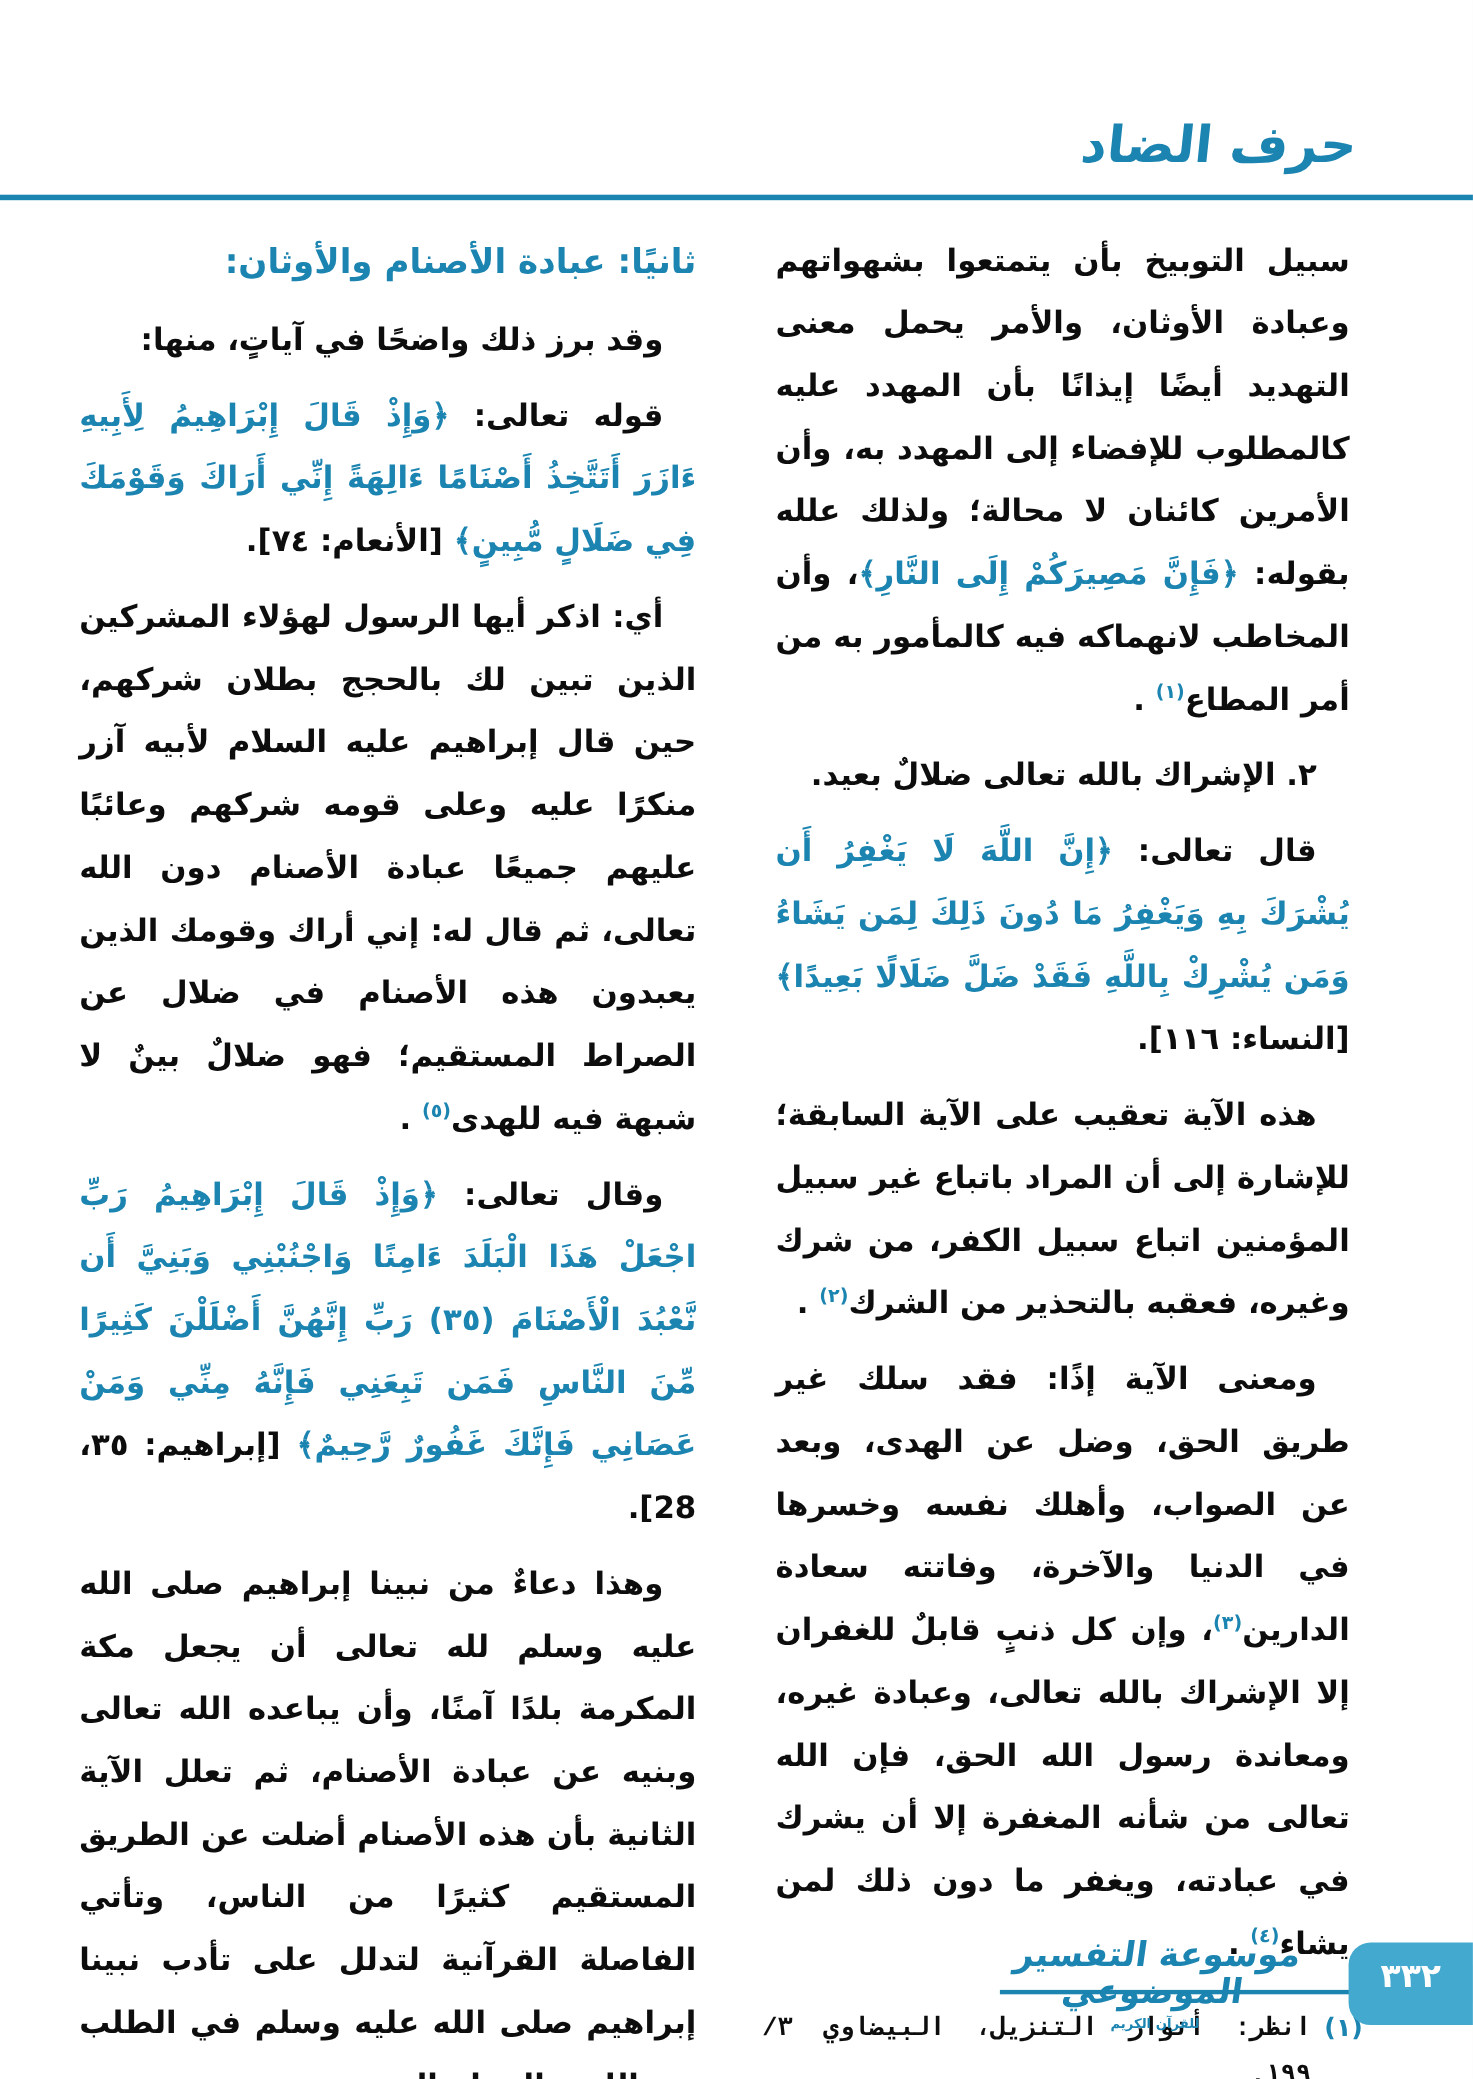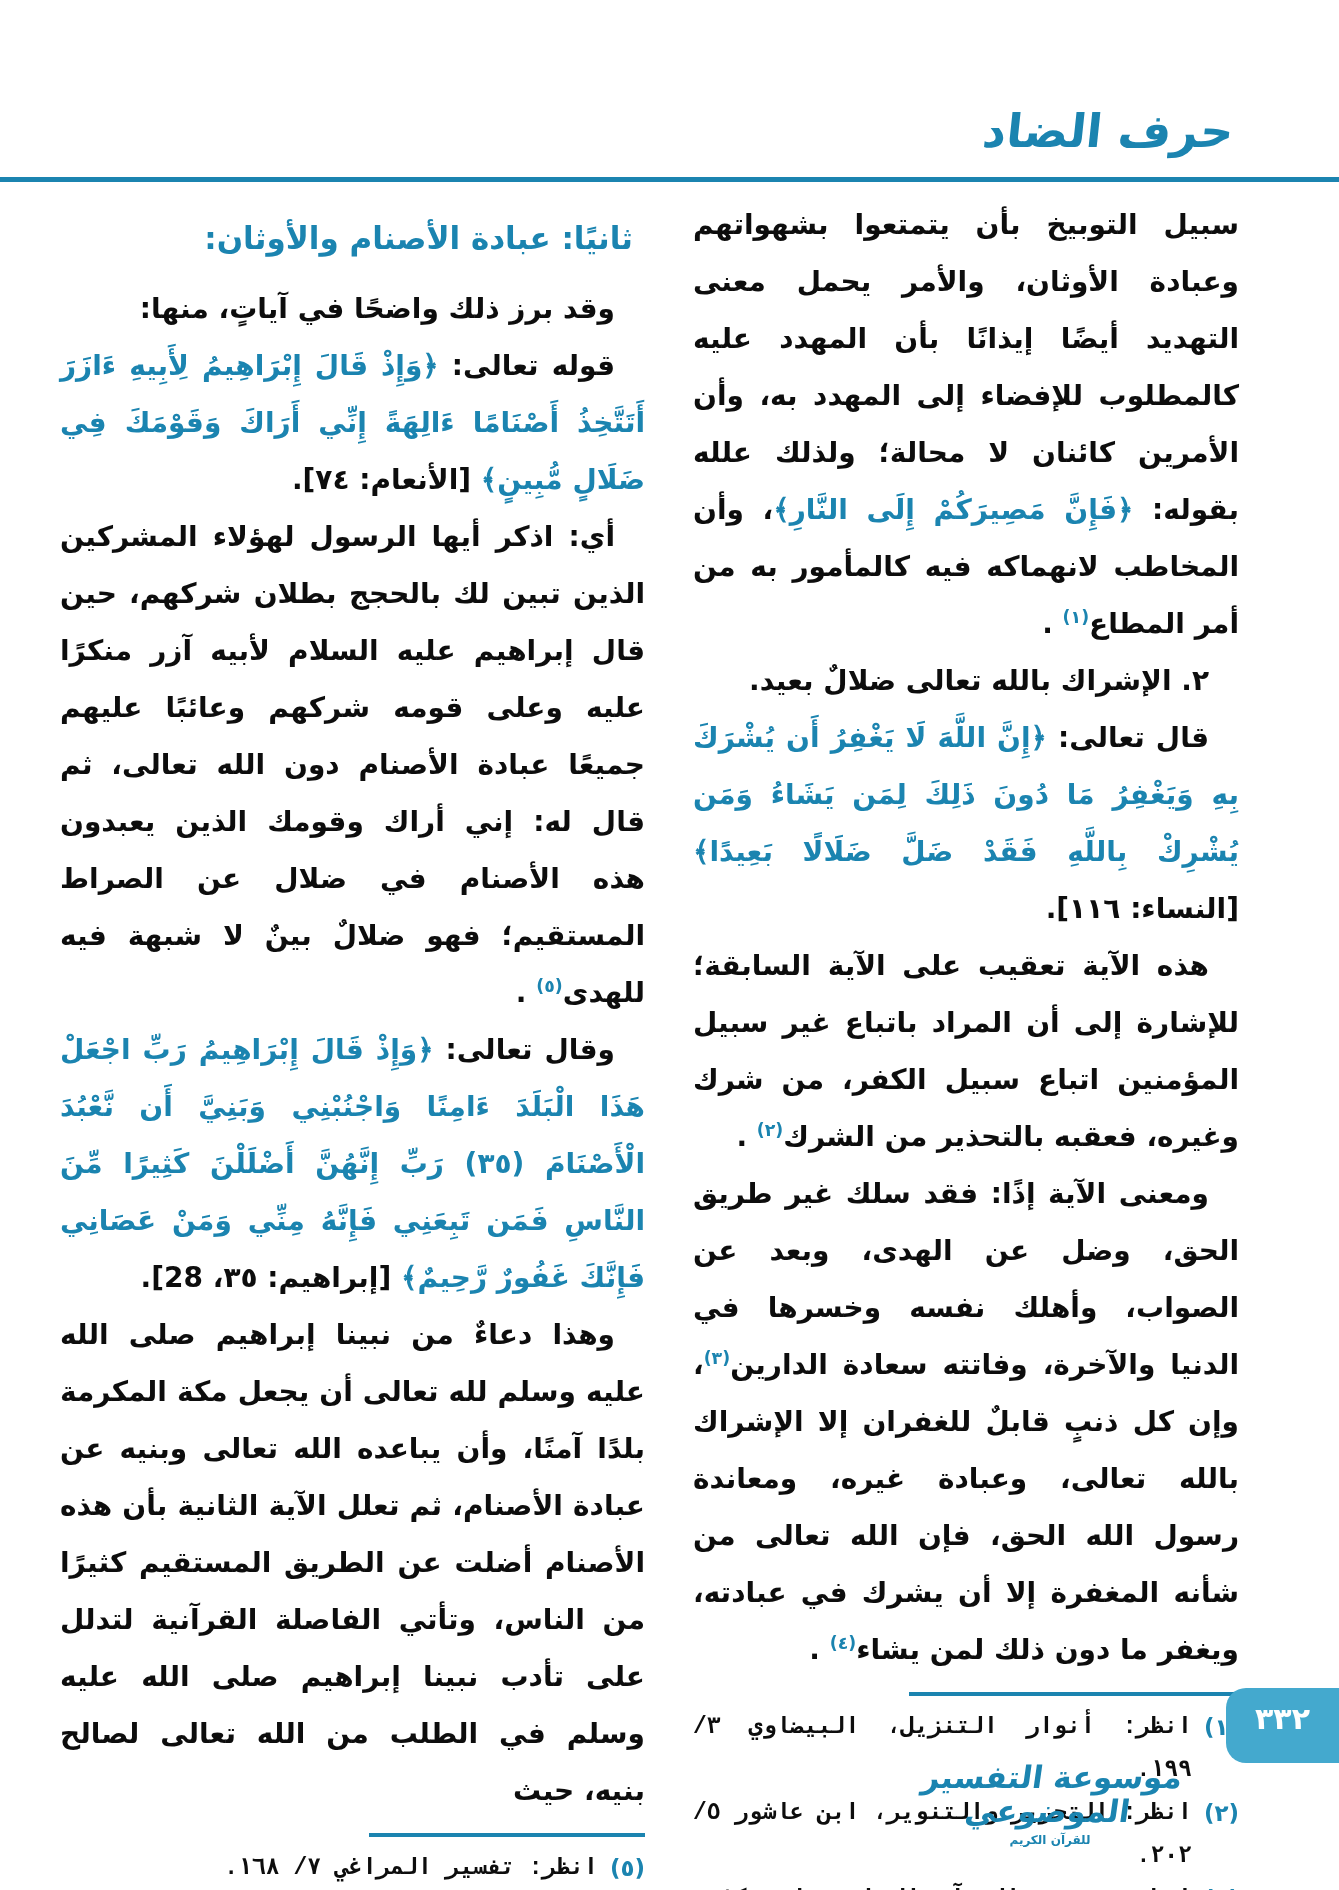--- a/index.html
+++ b/index.html
@@ -27,21 +27,21 @@
   }
   
   .content{
     position:absolute;top:196px;right:100px;left:60px;
     display:flex;gap:48px;align-items:flex-start;
   }
   .col{min-width:0;}
   .col-right{width:546px;flex:0 0 546px;}
   .col-left{flex:1;}
   .para{
-    margin:0;
+    margin:12px;
     font-size:28px;line-height:57px;
     font-weight:bold;
     text-align:justify;
     text-indent:30px;
   }
   .para.noindent{text-indent:0;}
   .quran{color:var(--accent);}
   .fnref{
     color:var(--accent);
     font-size:0.62em;
@@ -77,21 +77,21 @@
   }
   .logo-main{
     font-size:31px;font-weight:bold;
     transform:skewX(-8deg);
     letter-spacing:-1px;
   }
   .logo-sub{
     font-size:12px;font-weight:bold;margin-top:6px;
   }
   .page-tab{
-    position:absolute;top:1688px;right:0;
+    position:absolute;top:1766px;right:0;
     width:113px;height:75px;
     background:var(--tab);
     border-radius:20px 0 0 20px;
     color:#ffffff;
     font-size:30px;font-weight:bold;
     text-align:center;
     line-height:62px;
   }
 </style>
 </head>

